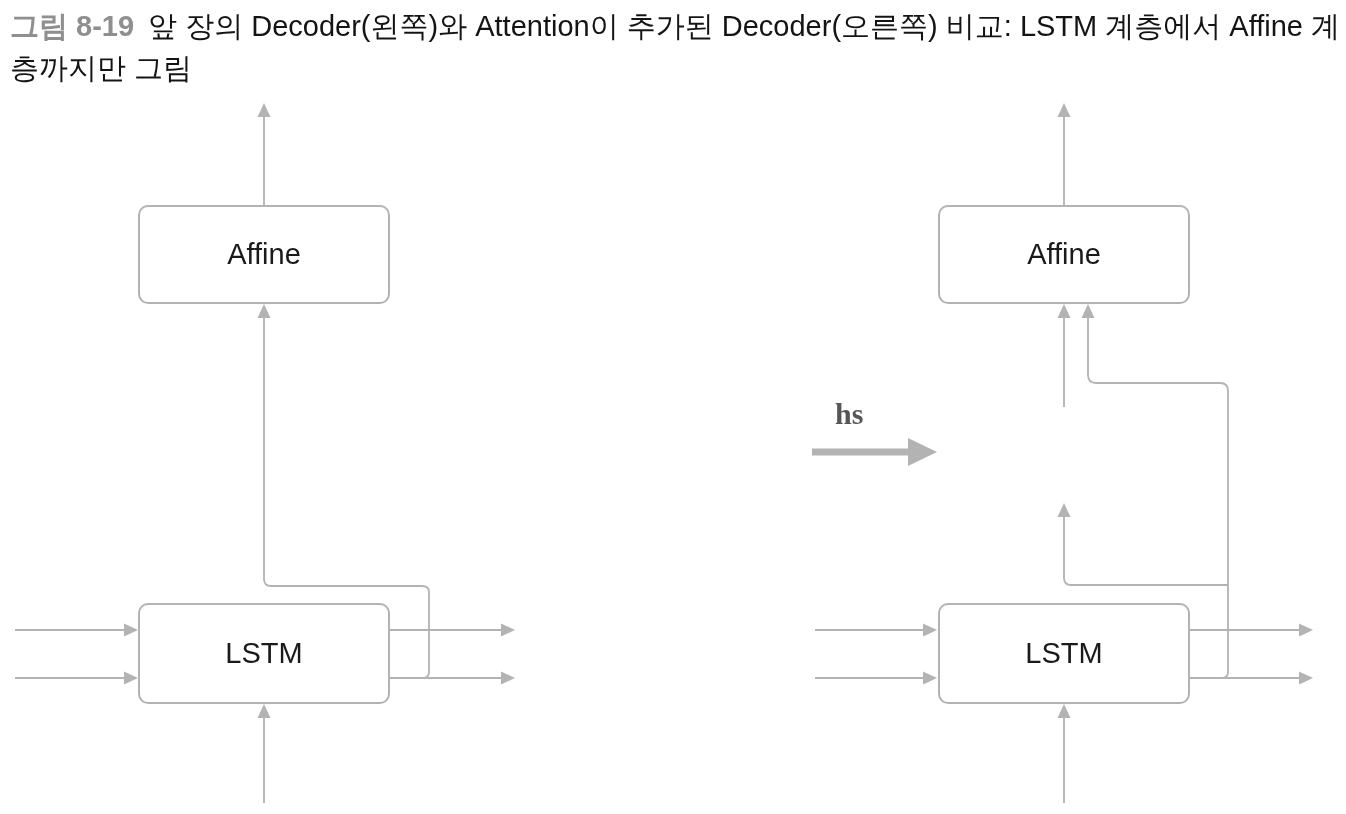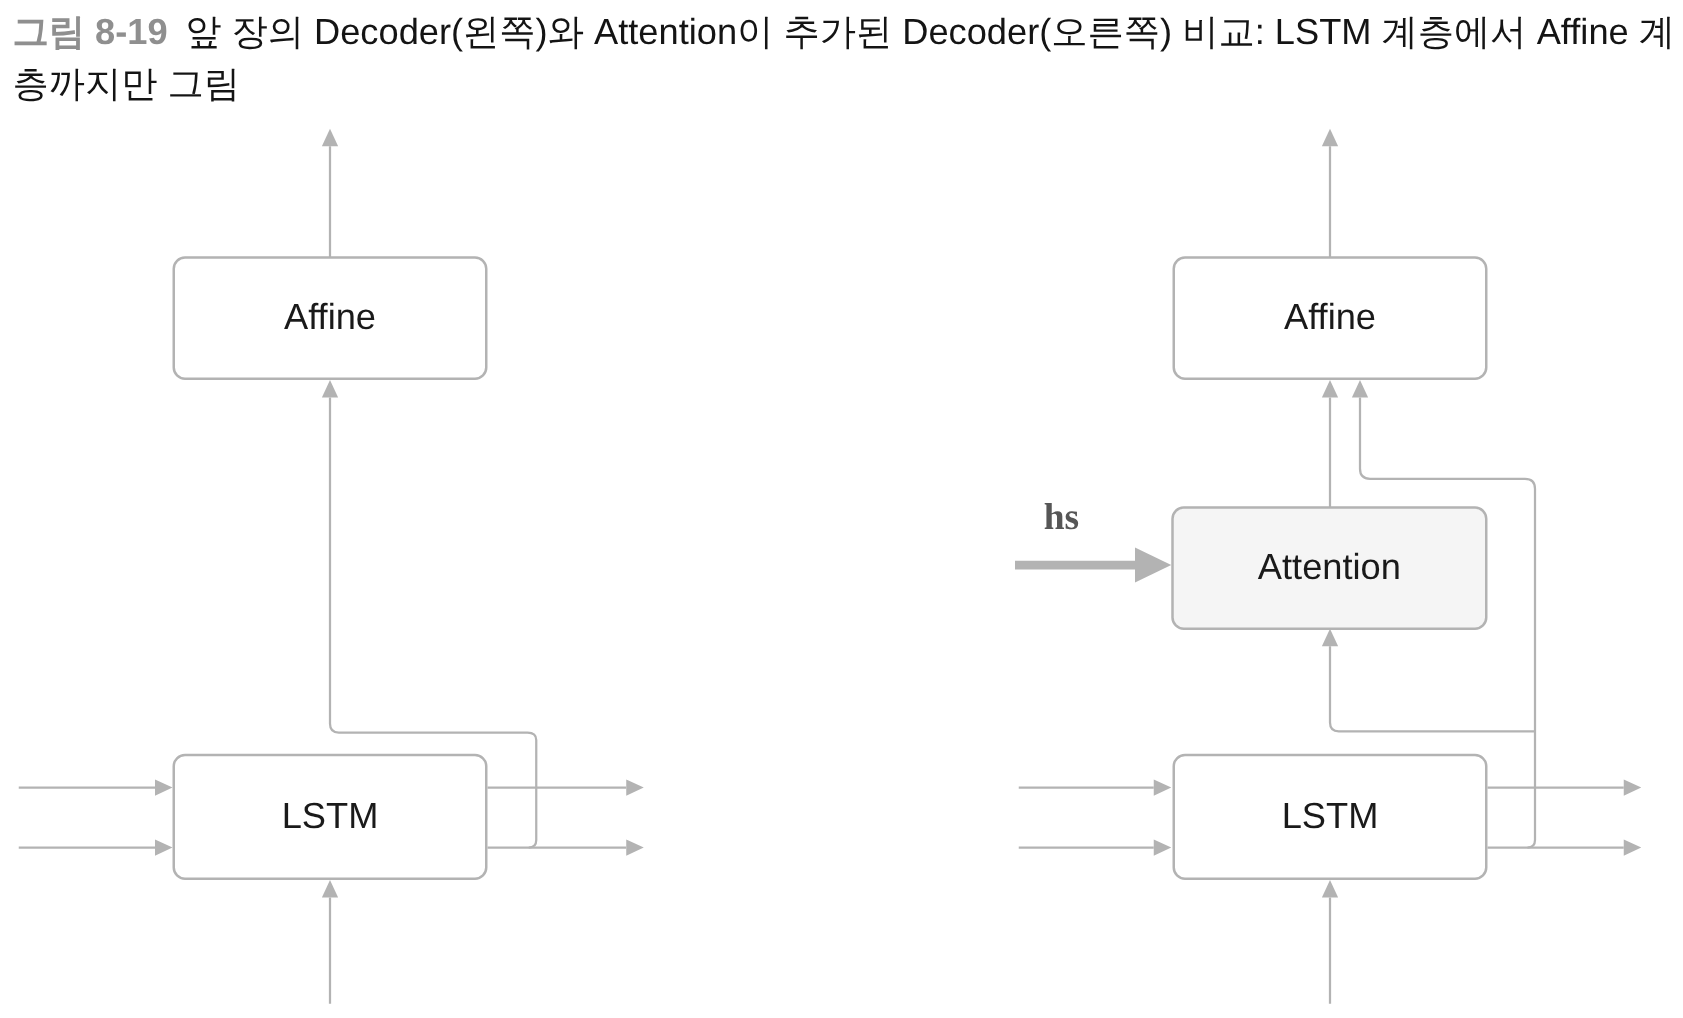--- a/index.html
+++ b/index.html
@@ -117,23 +117,20 @@
   </div>
 
   <div class="node" style="left:138px;top:603px;width:252px;height:101px">
     <span>LSTM</span>
   </div>
 
   <div class="node" style="left:938px;top:205px;width:252px;height:99px">
     <span>Affine</span>
   </div>
 
-  <div class="node attention" style="left:937px;top:405px;width:253px;height:99px">
-    <span>Attention</span>
-  </div>
 
   <div class="node" style="left:938px;top:603px;width:252px;height:101px">
     <span>LSTM</span>
   </div>
 
   <div class="hs-label">hs</div>
 
 </div>
 
 </body></html>

